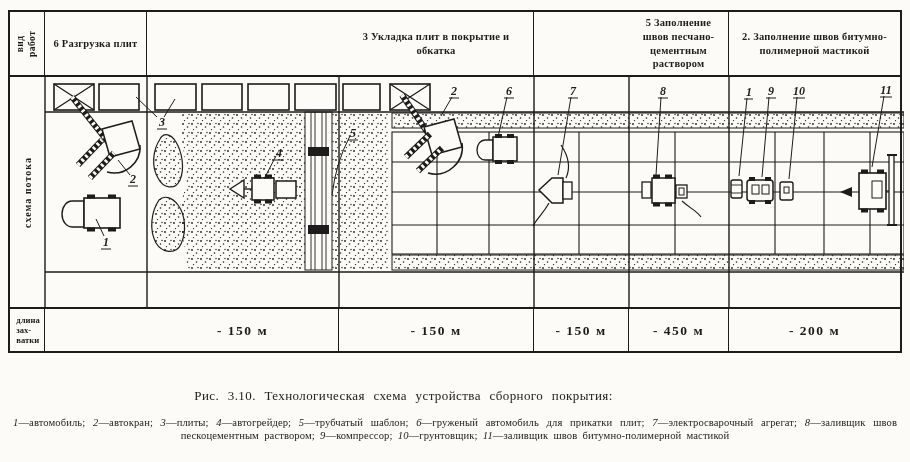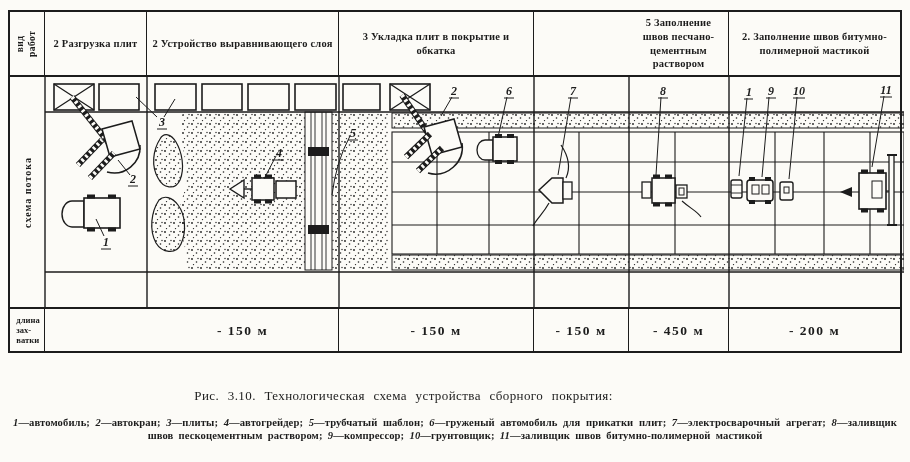--- a/index.html
+++ b/index.html
@@ -26,39 +26,38 @@
          font-size:13.5px;font-weight:700;letter-spacing:1.5px;box-sizing:border-box;}
   .lcell.last{border-right:none;}
   .griplabel{font-size:8.6px;font-weight:700;line-height:1.15;text-align:left;letter-spacing:0;
              display:block;padding-left:2px;}
   
   #schemasvg{position:absolute;left:0;top:65px;width:894px;height:230px;z-index:2;}
   .co{font-family:"Liberation Serif",serif;font-style:italic;font-size:12px;font-weight:700;fill:#1c1c1c;}
   
   #caption{position:absolute;left:0;top:388px;width:807px;text-align:center;
            font-size:13px;letter-spacing:.4px;word-spacing:5px;}
-  #legend{position:absolute;left:13px;top:417px;width:884px;font-size:10.6px;font-weight:700;
+  #legend{position:absolute;left:13px;top:417px;width:884px;font-size:10.6px;font-weight:400;
           line-height:1.2;text-align:justify;text-align-last:center;word-spacing:2.5px;letter-spacing:.1px;}
   #legend i{font-style:italic;}
 </style>
 </head>
 <body>
 
 <div id="page">
 
   <div id="table">
 
     <div class="hrow">
       <div class="hcell" style="left:0;width:35px">
         <div class="vwrap">
             <div class="vtext wrap2">вид работ</div>
           </div>
       </div>
-      <div class="hcell" style="left:35px;width:102px">2 Разгрузка плит</div>
-      <div class="hcell" style="left:137px;width:192px">2 Устройство выравнивающего слоя</div>
+      <div class="hcell" style="left:35px;width:102px">6 Разгрузка плит</div>
       <div class="hcell" style="left:329px;width:195px">3 Укладка плит в покрытие и обкатка</div>
       <div class="hcell" style="left:619px;width:100px">5 Заполнение швов песчано-цементным раствором</div>
       <div class="hcell last" style="left:719px;width:171px">2. Заполнение швов битумно-полимерной мастикой</div>
     </div>
 
     <div class="flowlabel">
       <div class="vtext" style="font-size:10px">схема потока</div>
     </div>
 
     <svg id="schemasvg" viewBox="0 0 894 230">

